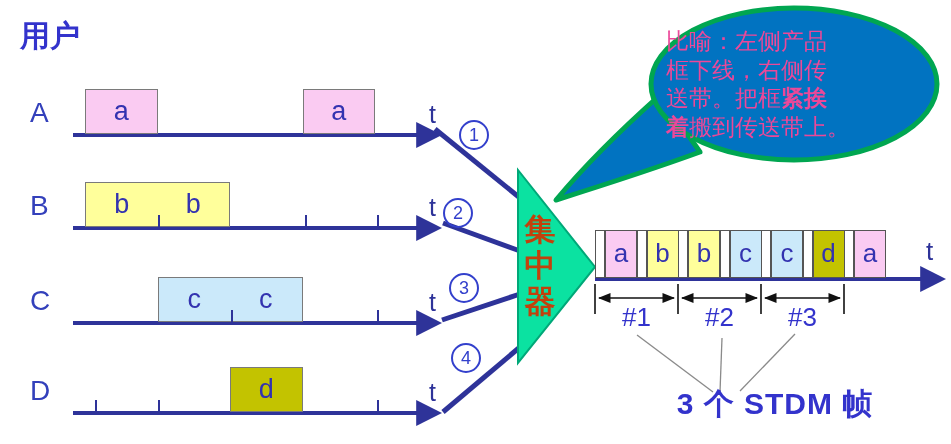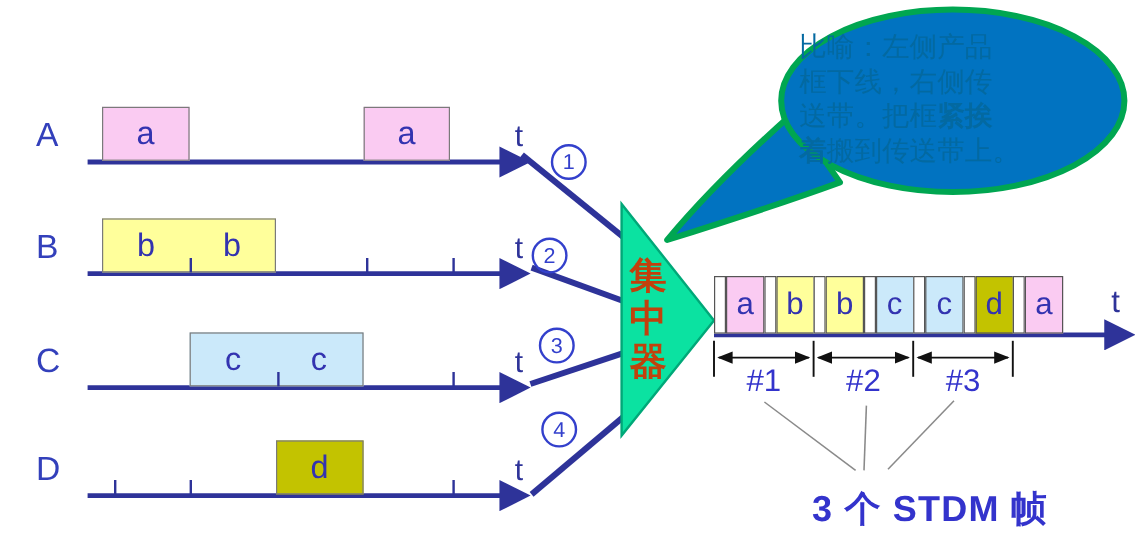--- a/index.html
+++ b/index.html
@@ -18,29 +18,29 @@
   .blk span{flex:1;text-align:center;font-size:27px;color:#3333b0;line-height:42px;}
   .tick{position:absolute;z-index:4;width:2px;height:12px;background:#2e3399;}
   .gap{position:absolute;z-index:3;top:230px;width:10px;height:48px;background:#ffffff;border:1px solid #555;box-sizing:border-box;}
   .ocell{
     position:absolute;z-index:3;top:230px;width:32px;height:48px;border:1px solid #555;box-sizing:border-box;
     text-align:center;font-size:26px;color:#3333b0;line-height:45px;
   }
   .users{position:absolute;left:20px;top:16px;z-index:5;font-size:30px;font-weight:bold;color:#3333cc;}
   .title{position:absolute;left:435px;top:57px;z-index:5;font-size:30px;font-weight:bold;color:#3333cc;}
   .framelab{position:absolute;top:302px;z-index:5;width:83px;text-align:center;font-size:26px;color:#3333cc;}
-  .caption{position:absolute;left:630px;top:384px;width:290px;z-index:5;text-align:center;font-size:30px;font-weight:600;color:#3333cc;letter-spacing:1px;margin-top:20px;}
+  .caption{position:absolute;left:630px;top:384px;width:290px;z-index:5;text-align:center;font-size:30px;font-weight:600;color:#3333cc;letter-spacing:1px;}
   .out-t{position:absolute;left:926px;top:236px;z-index:5;font-size:26px;color:#2e3399;}
   .concen{
     position:absolute;left:523px;top:212px;width:34px;z-index:5;font-size:31px;font-weight:bold;color:#c2410c;
     line-height:36px;text-align:center;word-break:break-all;
   }
   .bubbletext{
-    position:absolute;left:666px;top:27px;width:264px;z-index:5;color:#0369a1;
-    font-size:23px;line-height:28.5px;white-space:pre-line;font-weight:400;font-family:Liberation Mono, monospace;
+    position:absolute;left:666px;top:27px;width:264px;z-index:5;color:#ec4899;
+    font-size:23px;line-height:28.5px;white-space:pre-line;font-weight:400;
   }
   .bubbletext .b{font-weight:800;}
 </style>
 </head>
 <body>
 
 <div id="stage">
 
   <svg id="linework" width="951" height="444" viewBox="0 0 951 444">
     <defs>
@@ -75,20 +75,21 @@
     <line x1="765" y1="298" x2="840" y2="298" stroke="#111" stroke-width="1.6" marker-start="url(#arrBlack)" marker-end="url(#arrBlack)"></line>
 
     <line x1="637" y1="335" x2="713" y2="392" stroke="#8a8a8a" stroke-width="1.3"></line>
     <line x1="722" y1="338" x2="720" y2="392" stroke="#8a8a8a" stroke-width="1.3"></line>
     <line x1="795" y1="334" x2="740" y2="391" stroke="#8a8a8a" stroke-width="1.3"></line>
 
     <path d="M 660 95 Q 596 152 556 200 Q 645 172 700 152 Z" fill="#0173c1" stroke="#00a651" stroke-width="5" stroke-linejoin="round"></path>
     <ellipse cx="794" cy="84" rx="143" ry="76" fill="#0173c1" stroke="#00a651" stroke-width="5"></ellipse>
   </svg>
 
+  <div class="users">用户</div>
   <div class="concen">集中器</div>
   <div class="out-t">t</div>
   <div class="framelab" style="left:595px">#1</div>
   <div class="framelab" style="left:678px">#2</div>
   <div class="framelab" style="left:761px">#3</div>
   <div class="caption">3 个 STDM 帧</div>
   <div class="bubbletext" id="bubble-text"><span>比喻：左侧产品
 框下线，右侧传
 送带。把框</span><span class="b">紧挨
 着</span><span>搬到传送带上。</span></div>

